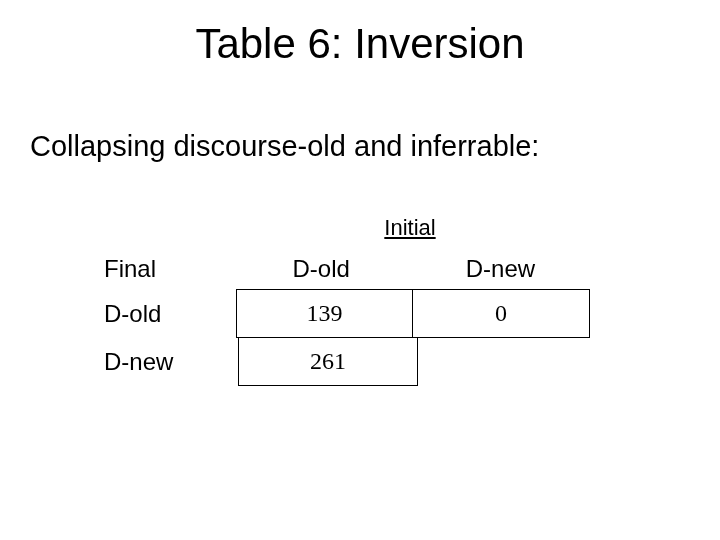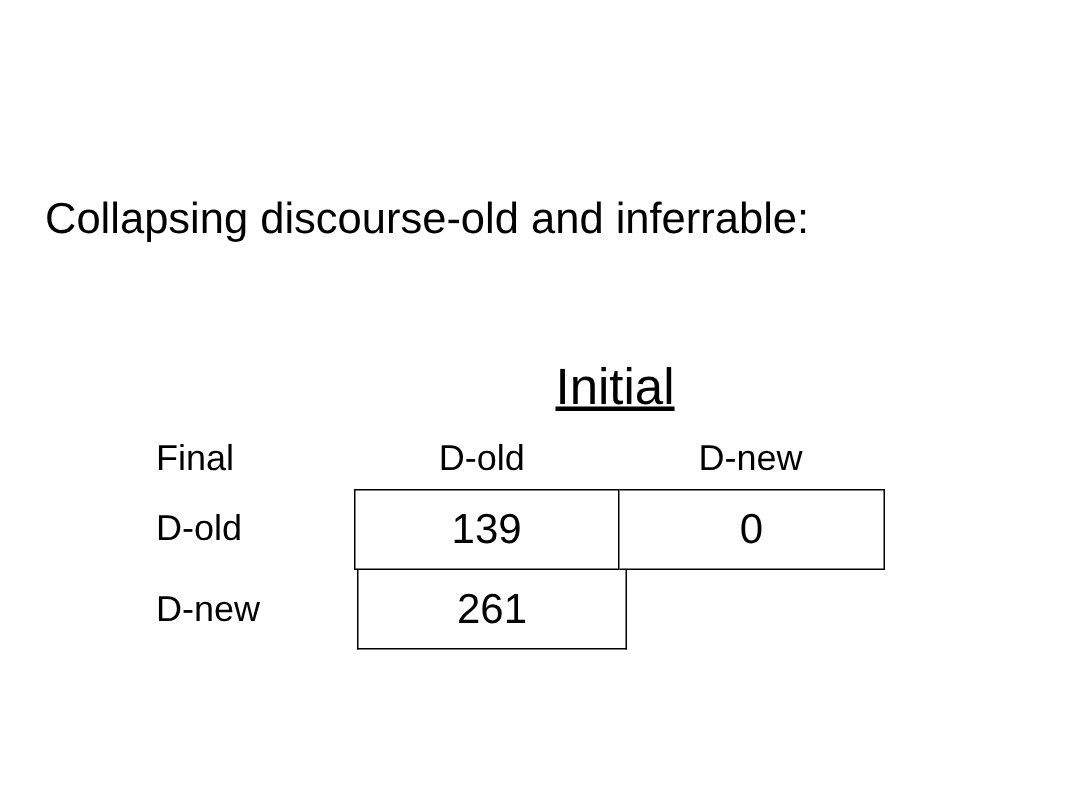--- a/index.html
+++ b/index.html
@@ -35,63 +35,64 @@
     font-weight: normal;
   }
   .table-area {
     position: absolute;
     top: 215px;
     left: 100px;
     width: 490px;
   }
   .initial-label {
     text-align: center;
-    font-size: 34px;
+    font-size: 22px;
     text-decoration: underline;
     margin-left: 130px;
     margin-bottom: 8px;
-    margin-top: 24px;
   }
   .header-row, .data-row {
     display: flex;
     align-items: center;
   }
   .row-label {
     width: 130px;
     font-size: 24px;
     padding: 6px 4px;
   }
   .row-label.underline {
   }
   .col-header {
     width: 180px;
     font-size: 24px;
     text-align: center;
     padding: 6px 4px;
   }
   .cell {
     width: 180px;
-    font-size: 28px;
+    font-size: 24px;
     text-align: center;
     border: 1px solid #000;
     padding: 10px 0;
     box-sizing: border-box;
+    font-family: Liberation Serif, serif;
   }
   .data-row .cell + .cell {
     border-left: none;
   }
   .data-row + .data-row .cell {
     border-top: none;
   }
 </style>
 </head>
 <body>
 
 <div class="slide">
 
+  <div class="title">Table 6: Inversion</div>
 
   <div class="subtitle">Collapsing discourse-old and inferrable:</div>
 
   <div class="table-area">
 
     <div class="initial-label">Initial</div>
 
     <div class="header-row">
       <div class="row-label underline">Final</div>
       <div class="col-header">D-old</div>

